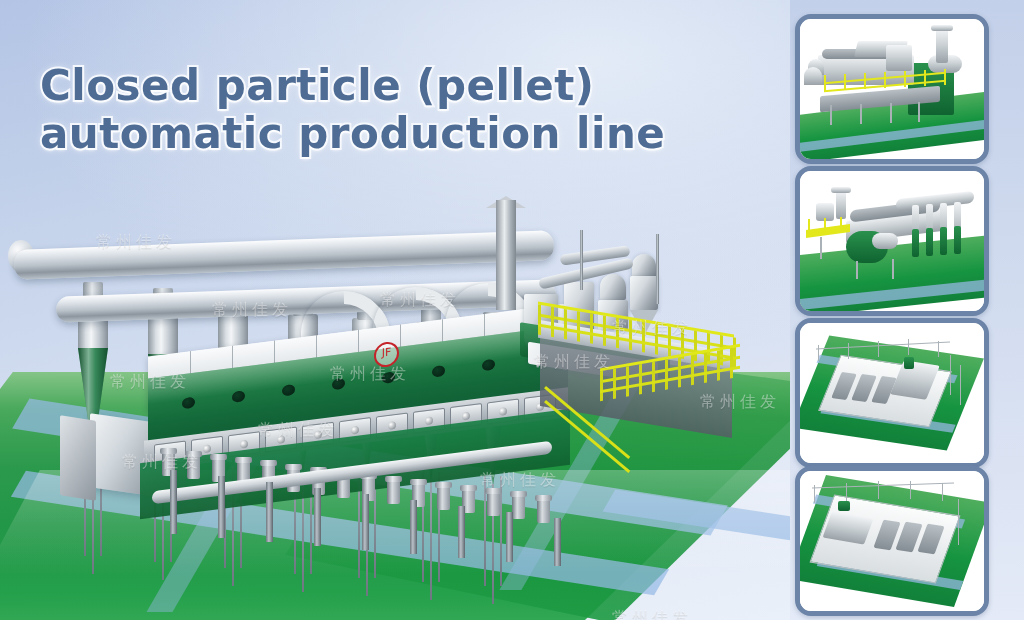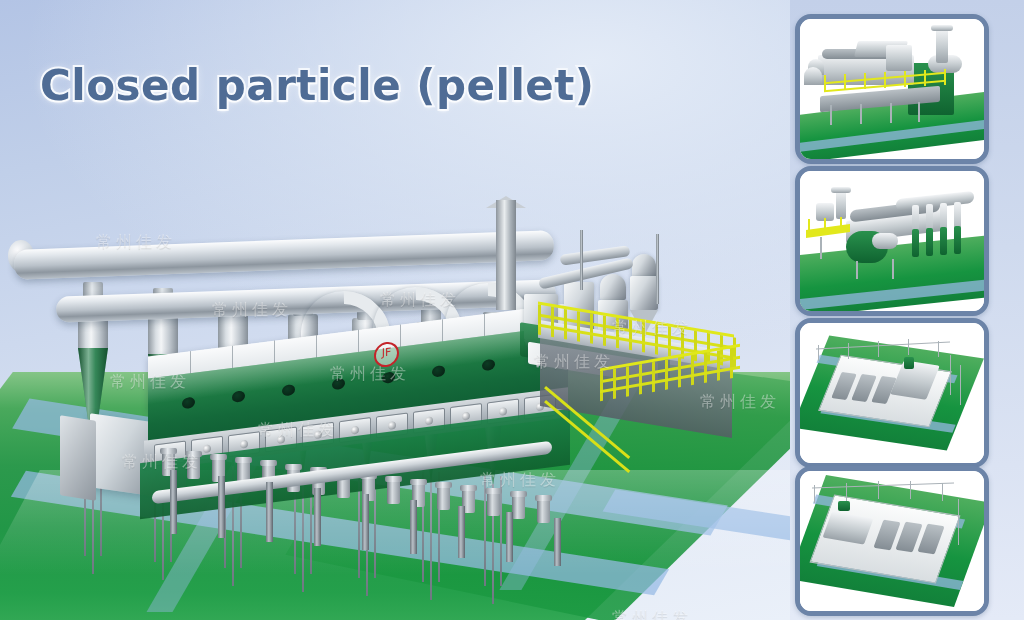--- a/index.html
+++ b/index.html
@@ -477,20 +477,21 @@
         <div class="wm" style="left: 534px; top: 352px;">常州佳发</div>
         <div class="wm" style="left: 612px; top: 318px;">常州佳发</div>
         <div class="wm" style="left: 700px; top: 392px;">常州佳发</div>
         <div class="wm" style="left: 480px; top: 470px;">常州佳发</div>
         <div class="wm" style="left: 612px; top: 608px;">常州佳发</div>
       </div>
   </div>
 
   <div class="headline">
     <div class="ln">Closed particle (pellet)</div>
+    <div class="ln">automatic production line</div>
   </div>
 
   <div class="rail-col"></div>
 
   <div class="thumb" id="t1" style="top:14px;height:140px;">
     <div class="inner">
       <div class="m-sky"></div>
       <div class="m-floor" style="left:-10px;top:84px;width:210px;height:48px;transform:skewY(-7deg);"></div>
       <div class="m-blue" style="left:-10px;top:112px;width:210px;height:9px;transform:skewY(-7deg);"></div>
       <div class="m-green" style="left:108px;top:44px;width:46px;height:52px;"></div>

